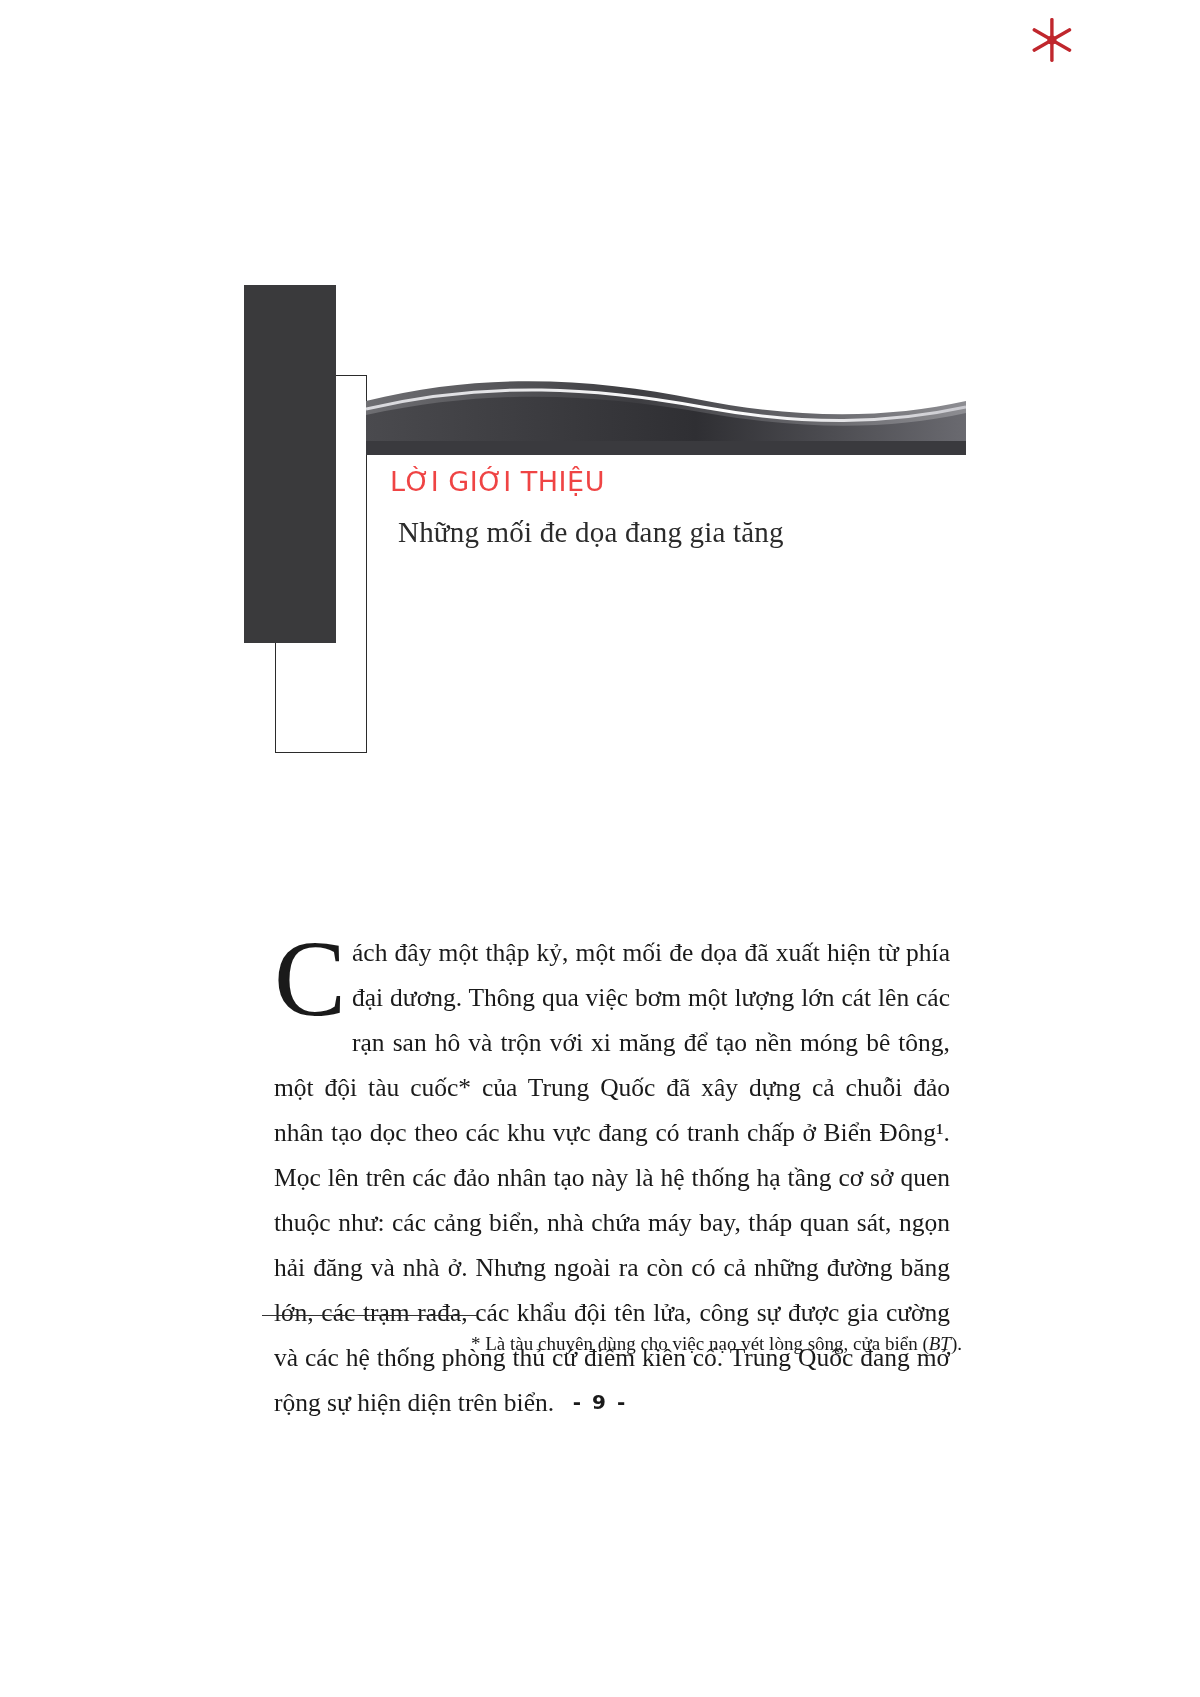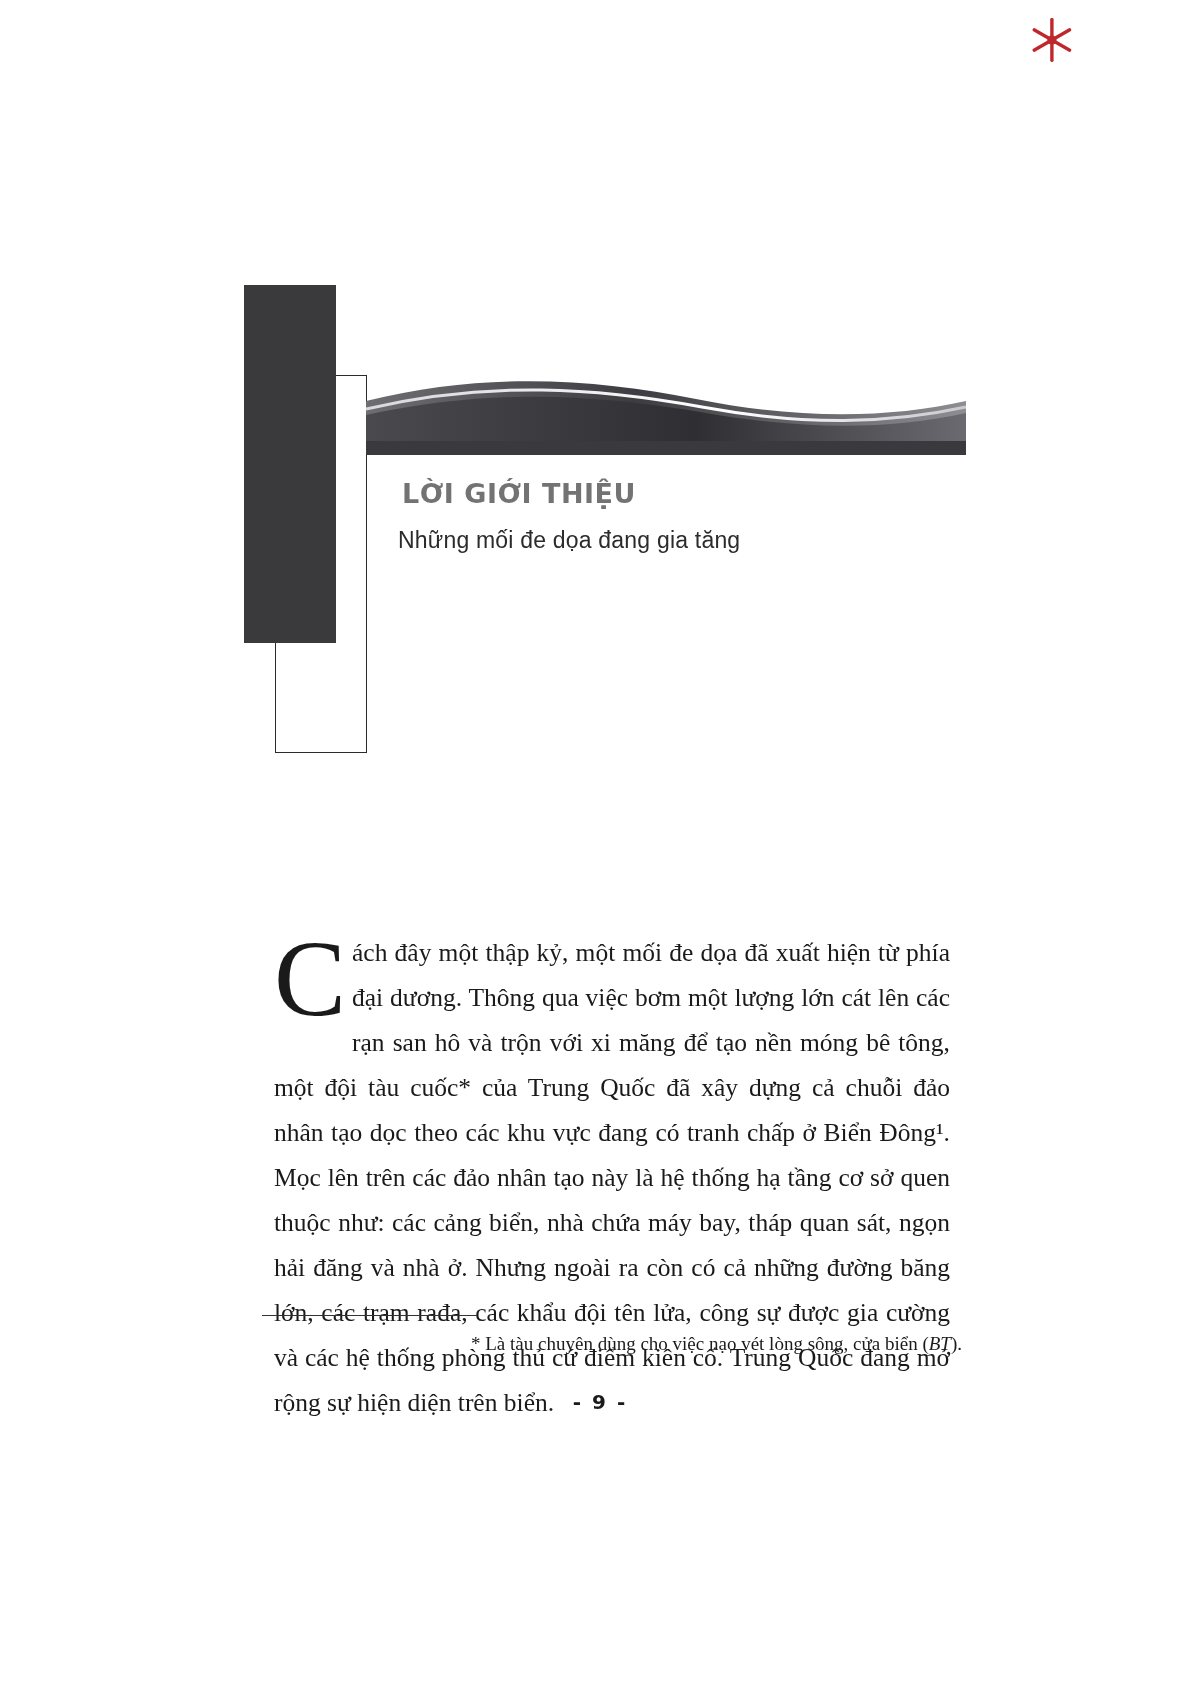--- a/index.html
+++ b/index.html
@@ -63,31 +63,31 @@
   .wave-wrap svg { display: block; }
 
   .opener-titles {
     position: absolute;
     left: 390px;
     top: 182px;
     width: 700px;
   }
   .chapter-label {
     font-family: "DejaVu Sans", sans-serif;
-    font-weight: 700;
+    font-weight: 400;
     font-size: 27px;
     letter-spacing: 0.5px;
-    color: #737373;
-    margin: 12px;
+    color: #ef4444;
+    margin: 0;
     line-height: 1.1;
   }
   .chapter-subtitle {
-    font-family: Liberation Sans, sans-serif;
+    font-family: Liberation Serif, serif;
     font-weight: 400;
-    font-size: 23px;
+    font-size: 29px;
     color: #2b2b2b;
     margin: 18px 0 0 8px;
     line-height: 1.2;
     letter-spacing: 0.2px;
   }
 
   
   .body-block {
     position: absolute;
     left: 262px;

